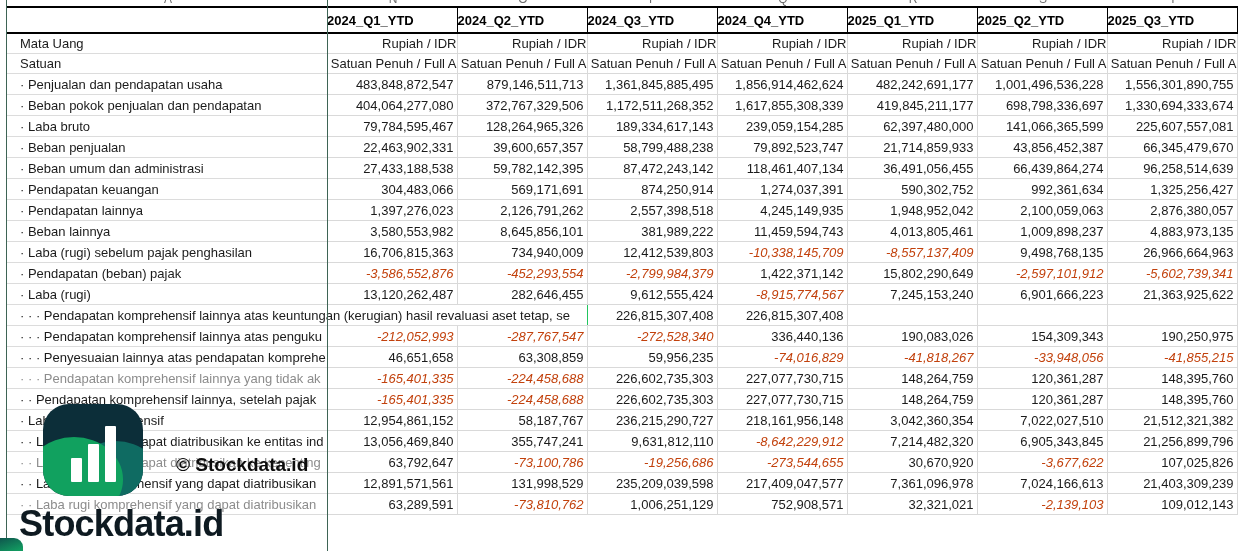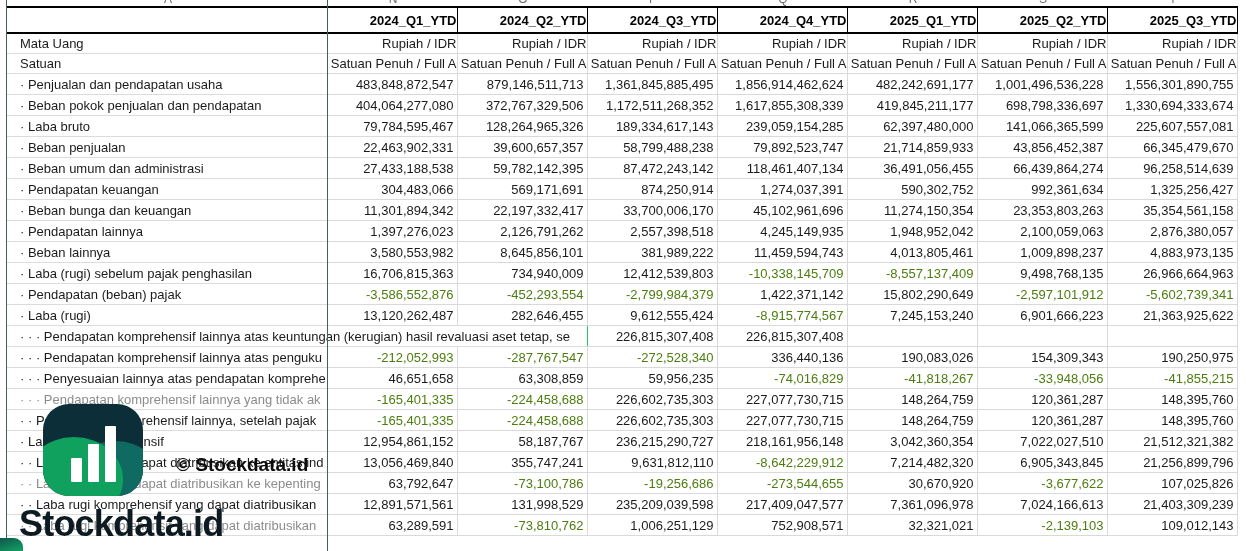--- a/index.html
+++ b/index.html
@@ -11,23 +11,23 @@
   
   table.grid{position:absolute;left:0;top:6px;border-collapse:collapse;table-layout:fixed;width:1237px;z-index:1;}
   td{padding:0;margin:0;height:20px;font-size:13px;color:#1b1b1b;overflow:hidden;white-space:nowrap;vertical-align:middle;}
   tr.hrow td{height:24px;}
   tr.mrow td{height:19px;}
   .rn{background:#fff;}
   .lab{padding-left:14px;border-bottom:1px solid #dcdcdc;text-align:left;}
   .labspan{border-right:1px solid #22c55e;}
   .val{padding-right:3px;border-right:1px solid #d9d9d9;border-bottom:1px solid #d9d9d9;text-align:right;}
   .metaval{text-align:right;padding-left:2px;padding-right:0;}
-  .neg{color:#4d7c0f;}
+  .neg{color:#c2410c;font-style:italic;}
   .muted{color:#8c8c8c;}
-  .hd{font-weight:bold;text-align:right;color:#000;
+  .hd{font-weight:bold;text-align:left;color:#000;
       border-top:2px solid #000;border-bottom:2px solid #000;border-right:1px solid #000;}
   .hdA{border-top:2px solid #000;border-bottom:2px solid #000;}
   
   .pane-line{position:absolute;top:0;width:1px;height:551px;background:#3e6455;z-index:3;}
   
   .wm-logo{position:absolute;left:43px;top:404px;width:100px;height:92px;border-radius:26px;
            overflow:hidden;background:#0c2e39;z-index:5;}
   .wm-shape-teal{position:absolute;right:-20%;bottom:-30%;width:95%;height:90%;border-radius:50%;background:#0f6b62;}
   .wm-shape-green{position:absolute;left:-18%;bottom:-28%;width:98%;height:92%;border-radius:50%;background:#11a15f;}
   .wm-bars{position:absolute;left:0;right:0;bottom:15%;display:flex;justify-content:center;align-items:flex-end;gap:6px;}
@@ -162,31 +162,20 @@
           <td class="val">304,483,066</td>
           <td class="val">569,171,691</td>
           <td class="val">874,250,914</td>
           <td class="val">1,274,037,391</td>
           <td class="val">590,302,752</td>
           <td class="val">992,361,634</td>
           <td class="val">1,325,256,427</td>
         </tr>
         <tr class="drow">
           <td class="rn"></td>
-          <td class="lab" colspan="1">· Beban bunga dan keuangan</td>
-          <td class="val">11,301,894,342</td>
-          <td class="val">22,197,332,417</td>
-          <td class="val">33,700,006,170</td>
-          <td class="val">45,102,961,696</td>
-          <td class="val">11,274,150,354</td>
-          <td class="val">23,353,803,263</td>
-          <td class="val">35,354,561,158</td>
-        </tr>
-        <tr class="drow">
-          <td class="rn"></td>
           <td class="lab" colspan="1">· Pendapatan lainnya</td>
           <td class="val">1,397,276,023</td>
           <td class="val">2,126,791,262</td>
           <td class="val">2,557,398,518</td>
           <td class="val">4,245,149,935</td>
           <td class="val">1,948,952,042</td>
           <td class="val">2,100,059,063</td>
           <td class="val">2,876,380,057</td>
         </tr>
         <tr class="drow">

